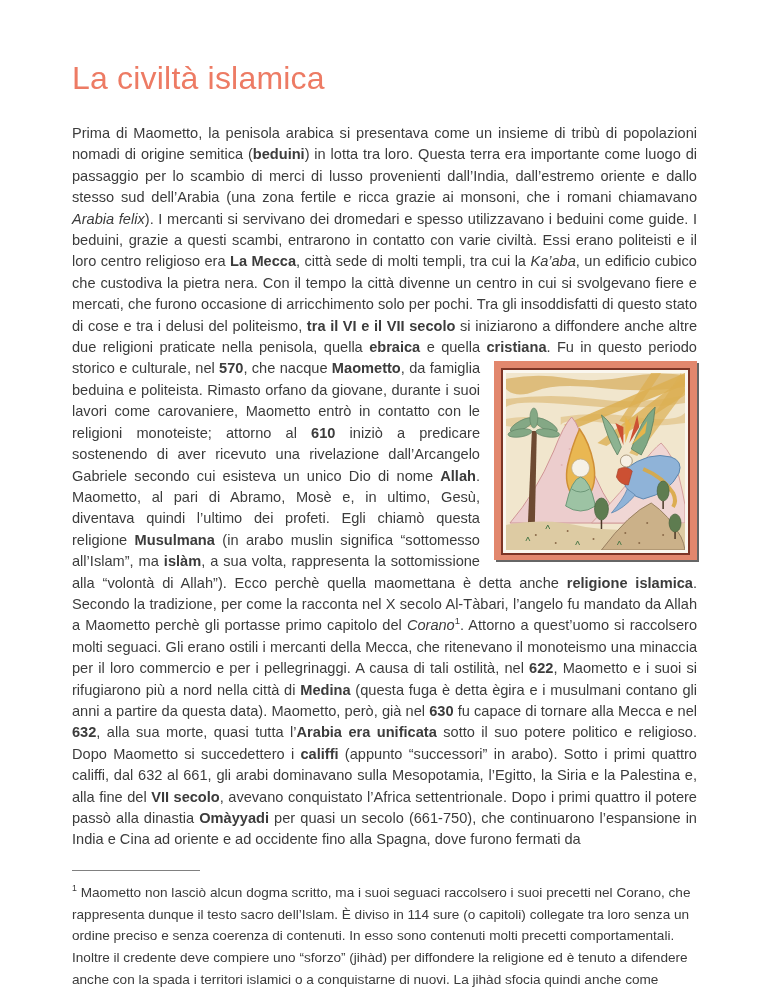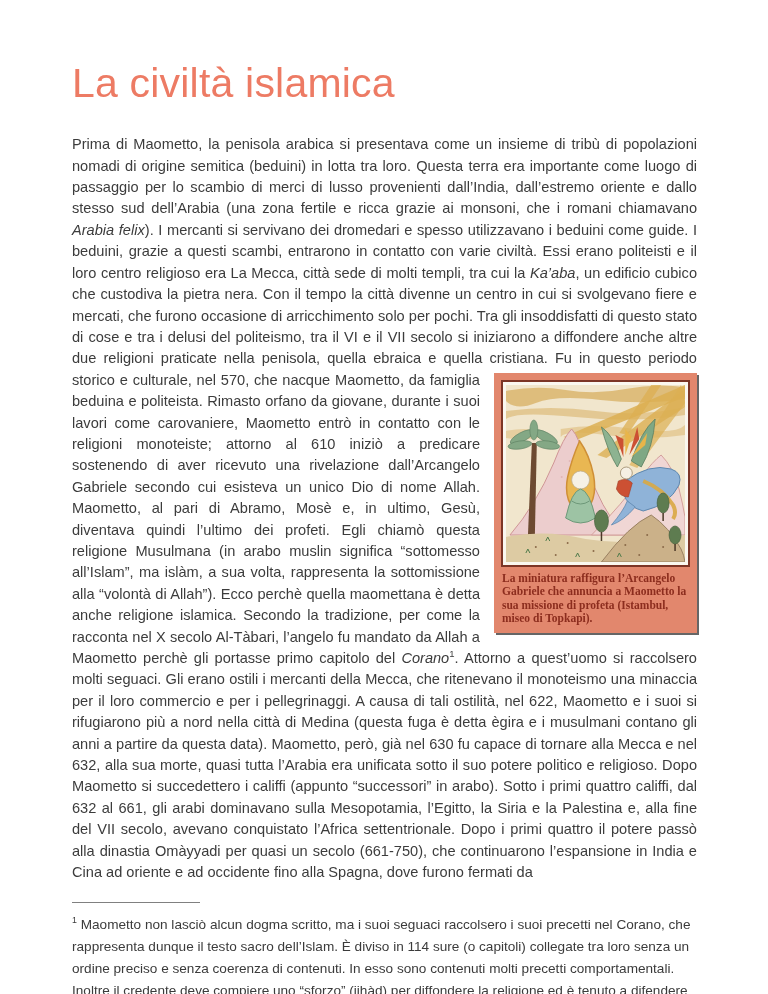--- a/index.html
+++ b/index.html
@@ -5,29 +5,29 @@
   * { margin:0; padding:0; box-sizing:border-box; }
   html, body { background:#ffffff; }
   body{
     width:768px; min-height:994px;
     font-family:"Liberation Sans","DejaVu Sans",sans-serif;
     color:#3c3c3c;
     padding:58px 71px 36px 72px;
     overflow:hidden;
   }
   .page-title{
-    font-size:41px; font-weight:400; line-height:1.25;
+    font-size:32px; font-weight:400; line-height:1.25;
     color:#ed7b64; letter-spacing:.2px;
     margin:0 0 25px 0;
   }
   .article{
     font-size:14.6px; line-height:21.4px;
     text-align:justify; color:#3c3c3c;
   }
-  .article b{ font-weight:normal; }
+  .article b{ font-weight:bold; }
   .article i{ font-style:italic;margin-top:10px; }
   sup{ font-size:.65em; vertical-align:super; line-height:0; }
 
   .figure-block{
     float:right; display:block;
     width:203px;
     margin:3px 0 5px 14px;
     background:#e2876d;
     padding:7px 7px 5px 7px;
     box-shadow:2px 2px 0 rgba(75,75,75,.85);
@@ -138,19 +138,18 @@
             <path d="M170 159 L170 166"></path>
       </g>
       <g stroke="#4f7a4a" stroke-width="1" fill="none">
         <path d="M20 168 l2 -4 l2 4"></path>
             <path d="M70 172 l2 -4 l2 4"></path>
         <path d="M112 172 l2 -4 l2 4"></path>
             <path d="M40 156 l2 -4 l2 4"></path>
       </g>
     </svg>
       </span>
-      <span class="figure-caption">La miniatura raffigura l’Arcangelo Gabriele che annuncia a Maometto la sua missione di profeta (Istambul, miseo di Topkapi).</span>
     </span><span><span>storico e culturale, nel </span><b>570</b><span>, che nacque </span><b>Maometto</b><span>, da famiglia beduina e politeista. Rimasto orfano da giovane, durante i suoi lavori come carovaniere, Maometto entrò in contatto con le religioni monoteiste; attorno al </span><b>610</b><span> iniziò a predicare sostenendo di aver ricevuto una rivelazione dall’Arcangelo Gabriele secondo cui esisteva un unico Dio di nome </span><b>Allah</b><span>. Maometto, al pari di Abramo, Mosè e, in ultimo, Gesù, diventava quindi l’ultimo dei profeti. Egli chiamò questa religione </span><b>Musulmana</b><span> (in arabo muslin significa “sottomesso all’Islam”, ma </span><b>islàm</b><span>, a sua volta, rappresenta la sottomissione alla “volontà di Allah”). Ecco perchè quella maomettana è detta anche </span><b>religione islamica</b><span>. Secondo la tradizione, per come la racconta nel X secolo Al-Tàbari, l’angelo fu mandato da Allah a Maometto perchè gli portasse primo capitolo del </span><i>Corano</i><sup>1</sup><span>. Attorno a quest’uomo si raccolsero molti seguaci. Gli erano ostili i mercanti della Mecca, che ritenevano il monoteismo una minaccia per il loro commercio e per i pellegrinaggi. A causa di tali ostilità, nel </span><b>622</b><span>, Maometto e i suoi si rifugiarono più a nord nella città di </span><b>Medina</b><span> (questa fuga è detta ègira e i musulmani contano gli anni a partire da questa data). Maometto, però, già nel </span><b>630</b><span> fu capace di tornare alla Mecca e nel </span><b>632</b><span>, alla sua morte, quasi tutta l’</span><b>Arabia era unificata</b><span> sotto il suo potere politico e religioso. Dopo Maometto si succedettero i </span><b>califfi</b><span> (appunto “successori” in arabo). Sotto i primi quattro califfi, dal 632 al 661, gli arabi dominavano sulla Mesopotamia, l’Egitto, la Siria e la Palestina e, alla fine del </span><b>VII secolo</b><span>, avevano conquistato l’Africa settentrionale. Dopo i primi quattro il potere passò alla dinastia </span><b>Omàyyadi</b><span> per quasi un secolo (661-750), che continuarono l’espansione in India e Cina ad oriente e ad occidente fino alla Spagna, dove furono fermati da</span></span>
 </div>
 
 <div class="footnote-rule"></div>
 
 <div class="footnote"><sup>1</sup><span> Maometto non lasciò alcun dogma scritto, ma i suoi seguaci raccolsero i suoi precetti nel Corano, che rappresenta dunque il testo sacro dell’Islam. È diviso in 114 sure (o capitoli) collegate tra loro senza un ordine preciso e senza coerenza di contenuti. In esso sono contenuti molti precetti comportamentali. Inoltre il credente deve compiere uno “sforzo” (jihàd) per diffondere la religione ed è tenuto a difendere anche con la spada i territori islamici o a conquistarne di nuovi. La jihàd sfocia quindi anche come guerra santa contro gli infedeli. Alla base della religione musulmana vi sono cinque pilastri: monoteismo, preghiera (ciqnue volte al giorno inchinati verso La Mecca e collettivamente il venerdì in una moschea), elemosina dei più ricchi ai più bisognosi, digiuno dall’alba al tramonto nel mese del Ramadàn, pellegrinaggio alla Mecca almeno una volta nella vita.</span></div>
 
 </body></html>

